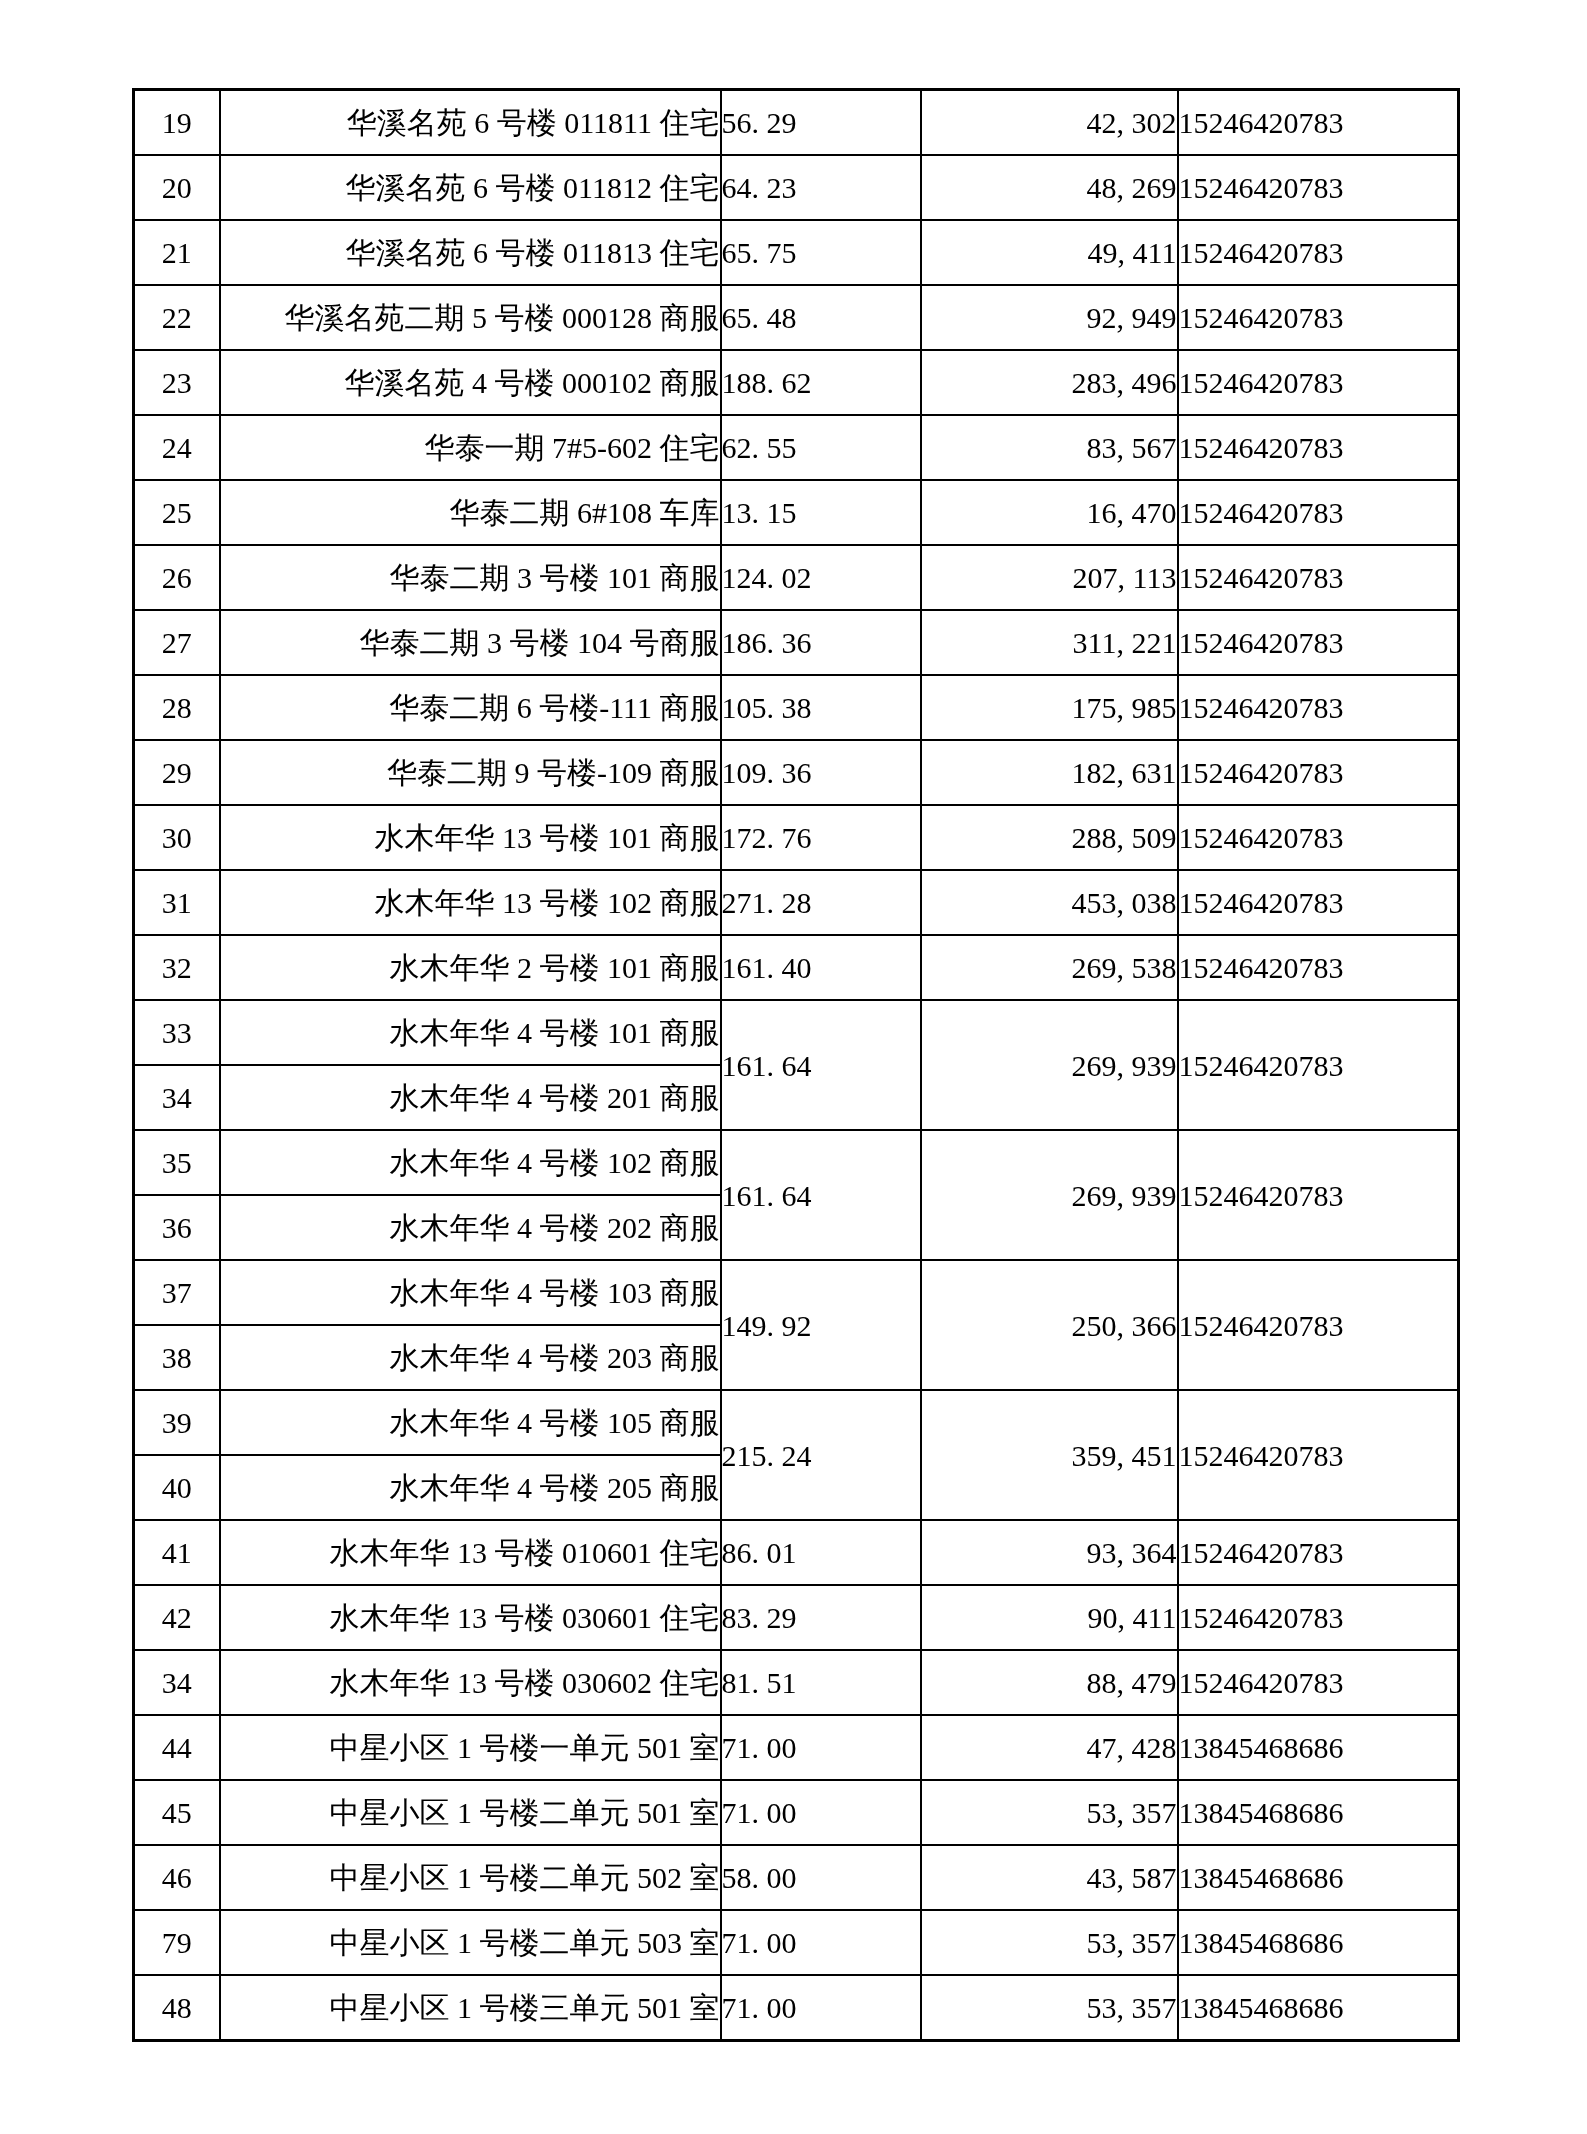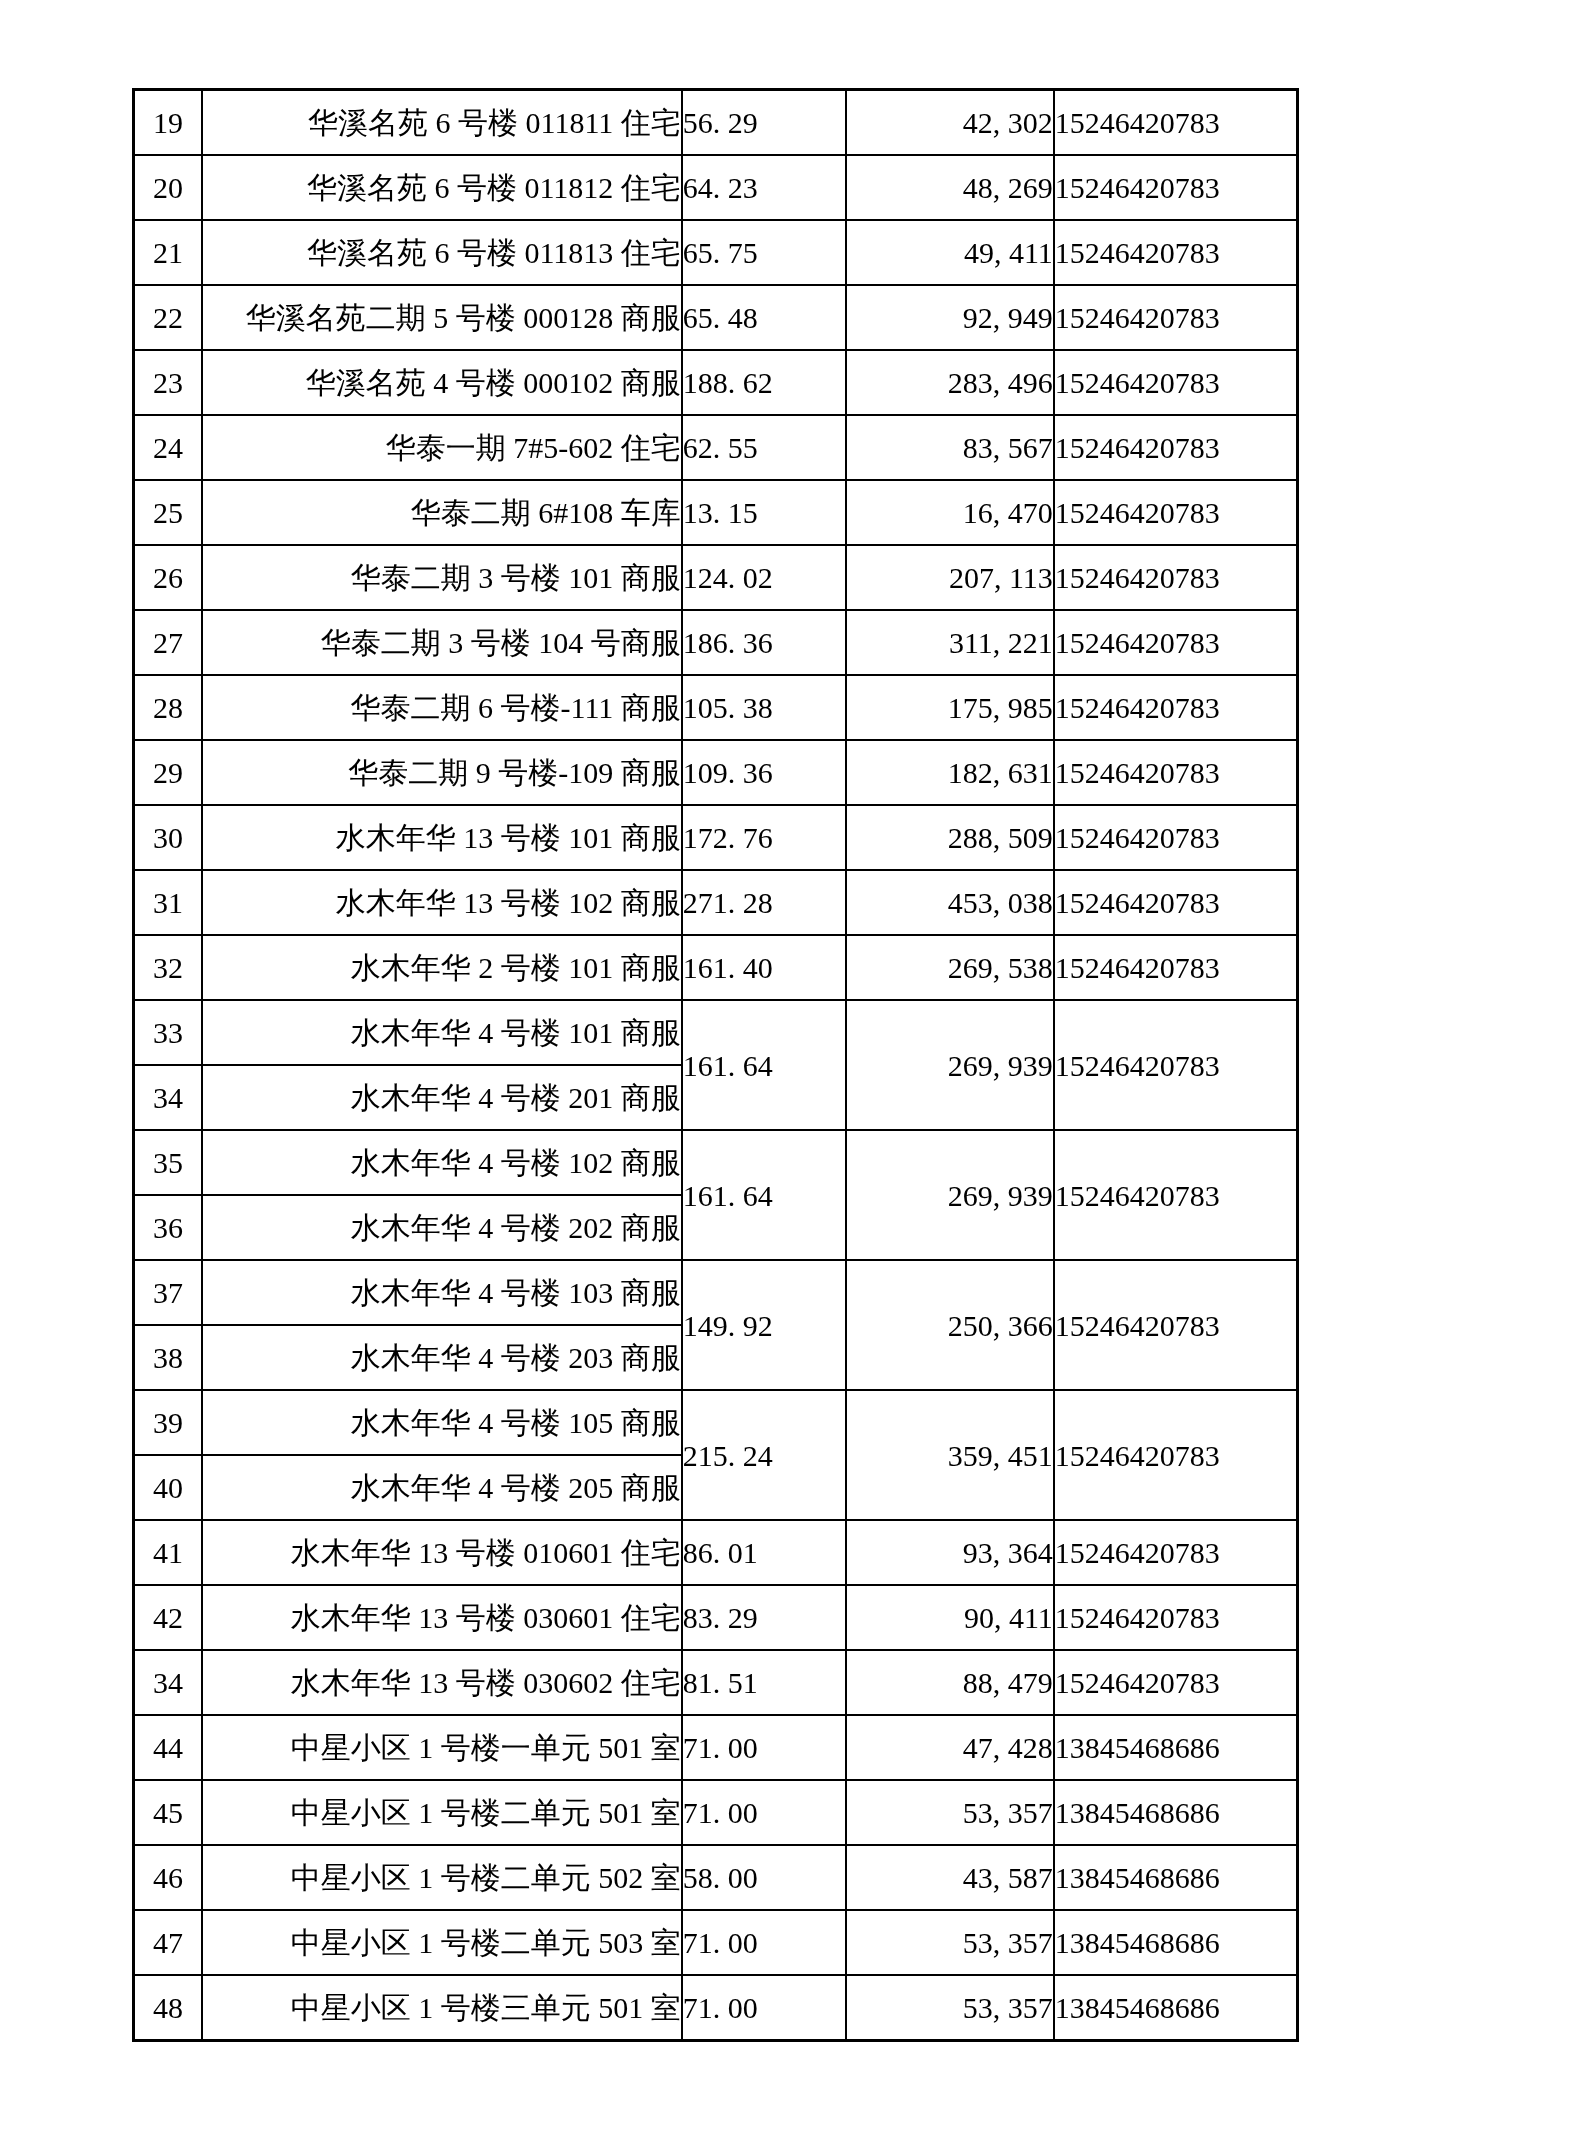--- a/index.html
+++ b/index.html
@@ -1,18 +1,18 @@
 <!DOCTYPE html>
 <html><head>
 <meta charset="utf-8">
 <style>
   html,body{margin:0;padding:0;background:#ffffff;}
   .page{
     position:relative;
-    width:1299px;
+    width:1587px;
     height:2134px;
     background:#ffffff;
     overflow:hidden;
     font-family:"Liberation Serif","DejaVu Serif",serif;
     color:#000000;
     text-decoration:underline;
   }
   table.prop{
     position:absolute;
     left:132px;
@@ -233,21 +233,21 @@
           <td class="c-phone">13845468686</td>
         </tr>
         <tr>
           <td class="c-num">46</td>
           <td class="c-name">中星小区 1 号楼二单元 502 室</td>
           <td class="c-area">58. 00</td>
           <td class="c-amount">43, 587</td>
           <td class="c-phone">13845468686</td>
         </tr>
         <tr>
-          <td class="c-num">47</td>
+          <td class="c-num">79</td>
           <td class="c-name">中星小区 1 号楼二单元 503 室</td>
           <td class="c-area">71. 00</td>
           <td class="c-amount">53, 357</td>
           <td class="c-phone">13845468686</td>
         </tr>
         <tr>
           <td class="c-num">48</td>
           <td class="c-name">中星小区 1 号楼三单元 501 室</td>
           <td class="c-area">71. 00</td>
           <td class="c-amount">53, 357</td>

